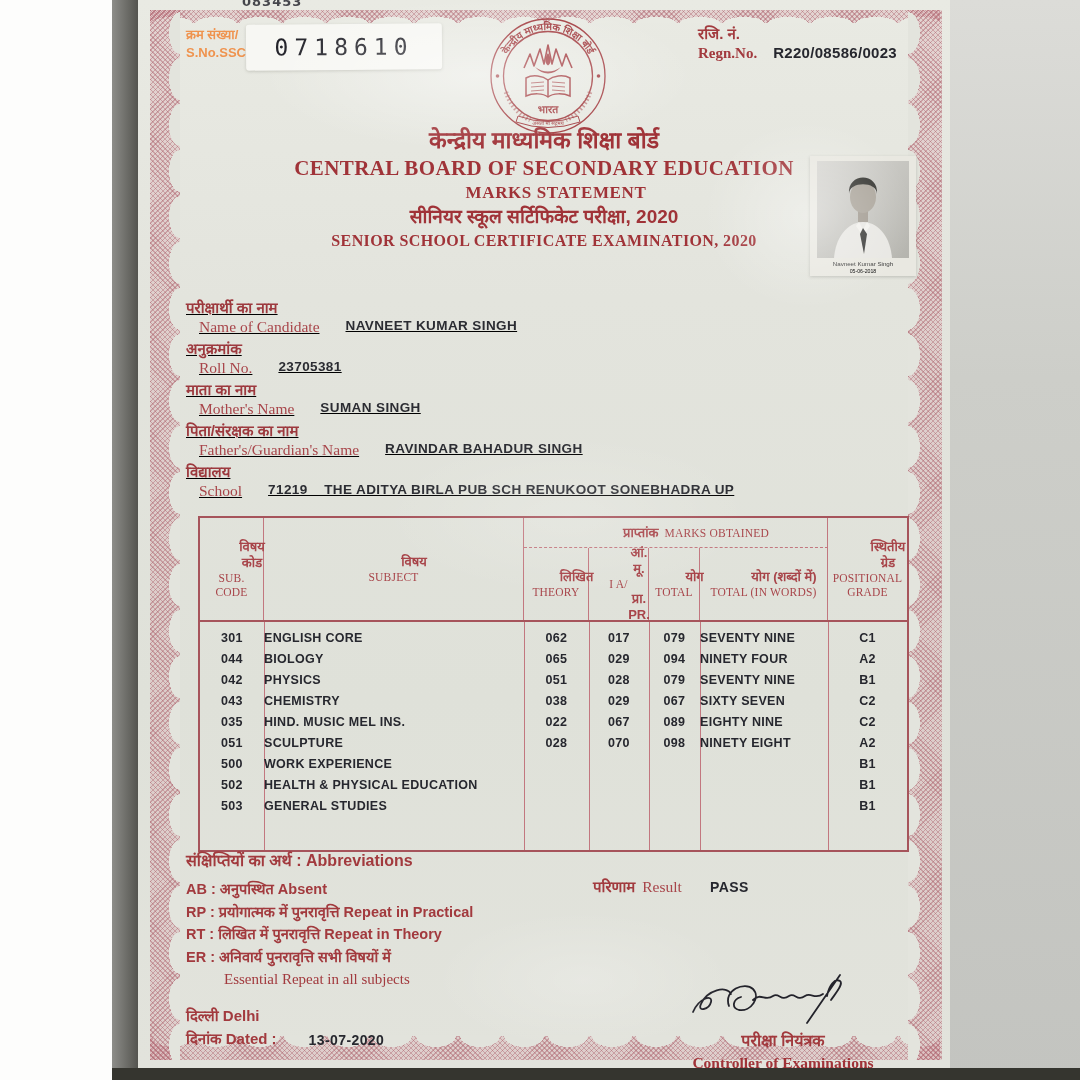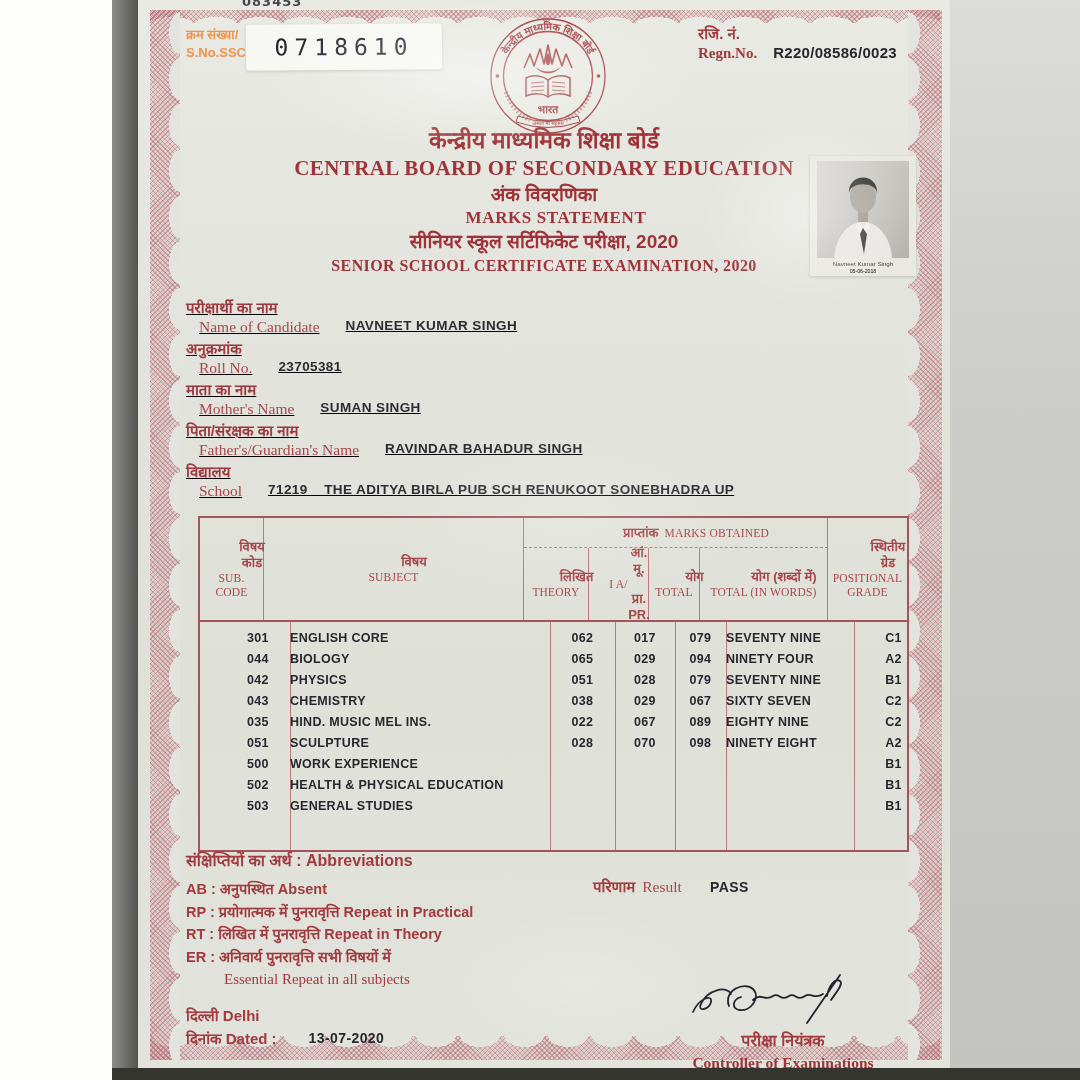--- a/index.html
+++ b/index.html
@@ -90,42 +90,42 @@
   .th-theory{grid-column:3;grid-row:2;border-right:1px solid #c2777f;}
   .th-ia{grid-column:4;grid-row:2;border-right:1px solid #c2777f;}
   .th-total{grid-column:5;grid-row:2;border-right:1px solid #c2777f;}
   .th-words{grid-column:6;grid-row:2;border-right:1px solid #c2777f;}
   .th-grade{grid-column:7;grid-row:1/3;}
   .tbody{position:relative;height:228px;padding-top:5px;box-sizing:border-box;
     background-image:linear-gradient(#c2777f,#c2777f),linear-gradient(#c2777f,#c2777f),
       linear-gradient(#c2777f,#c2777f),linear-gradient(#c2777f,#c2777f),
       linear-gradient(#c2777f,#c2777f),linear-gradient(#c2777f,#c2777f);
     background-size:1px 100%;background-repeat:no-repeat;
-    background-position:64px 0,324px 0,389px 0,449px 0,500px 0,628px 0;margin-left:26px;}
+    background-position:64px 0,324px 0,389px 0,449px 0,500px 0,628px 0;}
   .trow{display:grid;grid-template-columns:64px 260px 65px 60px 51px 128px 79px;height:21px;align-items:center;}
   .td{font:700 12.5px "Liberation Sans",sans-serif;color:#26272e;letter-spacing:.3px;}
   .td-code,.td-num,.td-grade{text-align:center;}
   .td-subj{}
   .td-words{}
 
   
   .abbr{position:absolute;left:48px;top:850px;color:#a23a3e;}
   .abbr-title{font:700 16px "Liberation Sans",sans-serif;line-height:22px;}
   .abbr-lines{margin-top:6px;}
   .abbr-line{font:600 14.5px "Liberation Sans",sans-serif;line-height:22.5px;}
   .abbr-line:last-child{margin-left:38px;font-family:"Liberation Serif",serif;font-weight:400;font-size:15px;}
   .result{position:absolute;left:455px;top:876px;display:flex;align-items:baseline;}
   .result-hi{font:700 15px "Liberation Sans",sans-serif;color:#a23a3e;}
   .result-en{font:400 15.5px "Liberation Serif",serif;color:#a8454a;margin-left:7px;}
   .result-val{font:700 14px "Liberation Sans",sans-serif;color:#26272e;margin-left:28px;letter-spacing:.5px;}
 
   
   .place-date{position:absolute;left:48px;top:1004px;color:#a23a3e;}
   .pd-line1{font:700 15px "Liberation Sans",sans-serif;line-height:24px;}
-  .pd-line2{display:flex;align-items:center;line-height:26px;}
+  .pd-line2{display:flex;align-items:flex-end;line-height:26px;}
   .pd-label{font:700 15px "Liberation Sans",sans-serif;}
   .pd-val{font:700 14px "Liberation Sans",sans-serif;color:#26272e;margin-left:32px;letter-spacing:.4px;}
   .sig-block{position:absolute;left:520px;top:972px;width:250px;text-align:center;}
   .sig-hi{font:700 16px "Liberation Sans",sans-serif;color:#a23a3e;line-height:22px;}
   .sig-en{font:700 15.5px "Liberation Serif",serif;color:#a03338;line-height:22px;}
 
   
   .glare{position:absolute;pointer-events:none;}
   .g1{left:40px;top:-30px;width:600px;height:210px;
     background:radial-gradient(ellipse closest-side,rgba(255,255,255,.45),rgba(255,255,255,0) 72%);}
@@ -198,21 +198,20 @@
       <div class="regn-hi">रजि. नं.</div>
       <div class="regn-row">
         <span class="regn-en">Regn.No.</span>
         <span class="regn-val">R220/08586/0023</span>
       </div>
     </div>
 
     <div class="titles">
       <div class="t-hi1">केन्द्रीय माध्यमिक शिक्षा बोर्ड</div>
       <div class="t-en1">CENTRAL BOARD OF SECONDARY EDUCATION</div>
-      <div class="t-hi2">अंक विवरणिका</div>
       <div class="t-en2">MARKS STATEMENT</div>
       <div class="t-hi3">सीनियर स्कूल सर्टिफिकेट परीक्षा, 2020</div>
       <div class="t-en3">SENIOR SCHOOL CERTIFICATE EXAMINATION, 2020</div>
     </div>
 
     <svg class="photo" viewBox="0 0 106 120">
       <rect x="0" y="0" width="106" height="120" fill="#e9e8e1"></rect>
       <rect x="7" y="5" width="92" height="97" fill="#c7c6c0"></rect>
       <rect x="7" y="5" width="92" height="97" fill="url(#pg)" opacity=".3"></rect>
       <defs>

